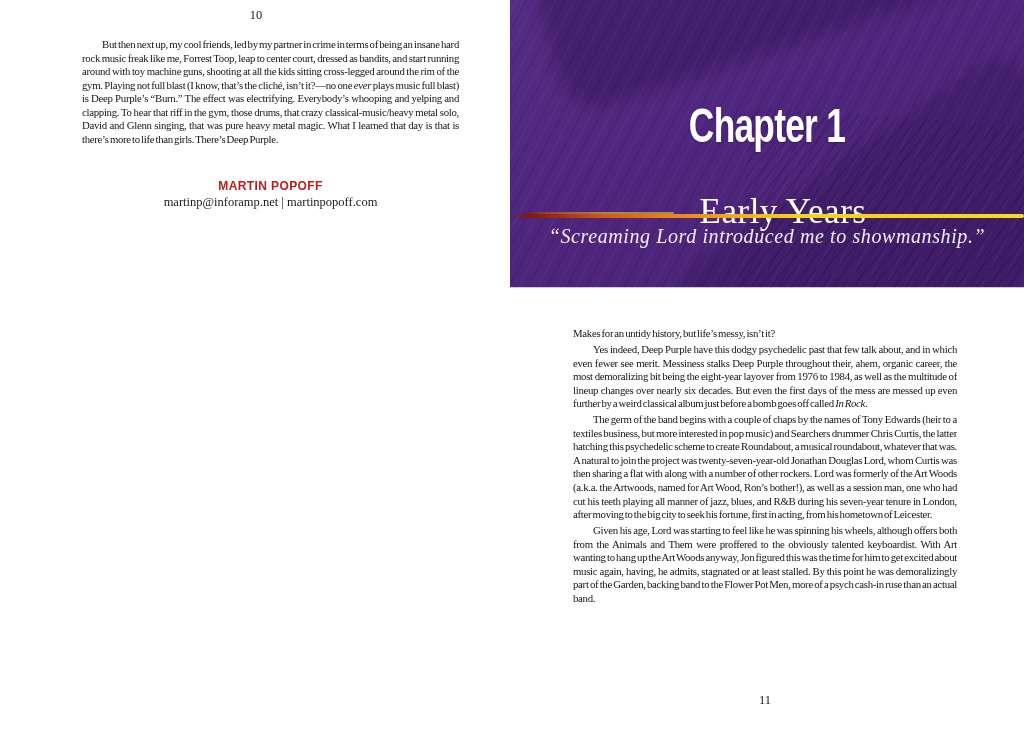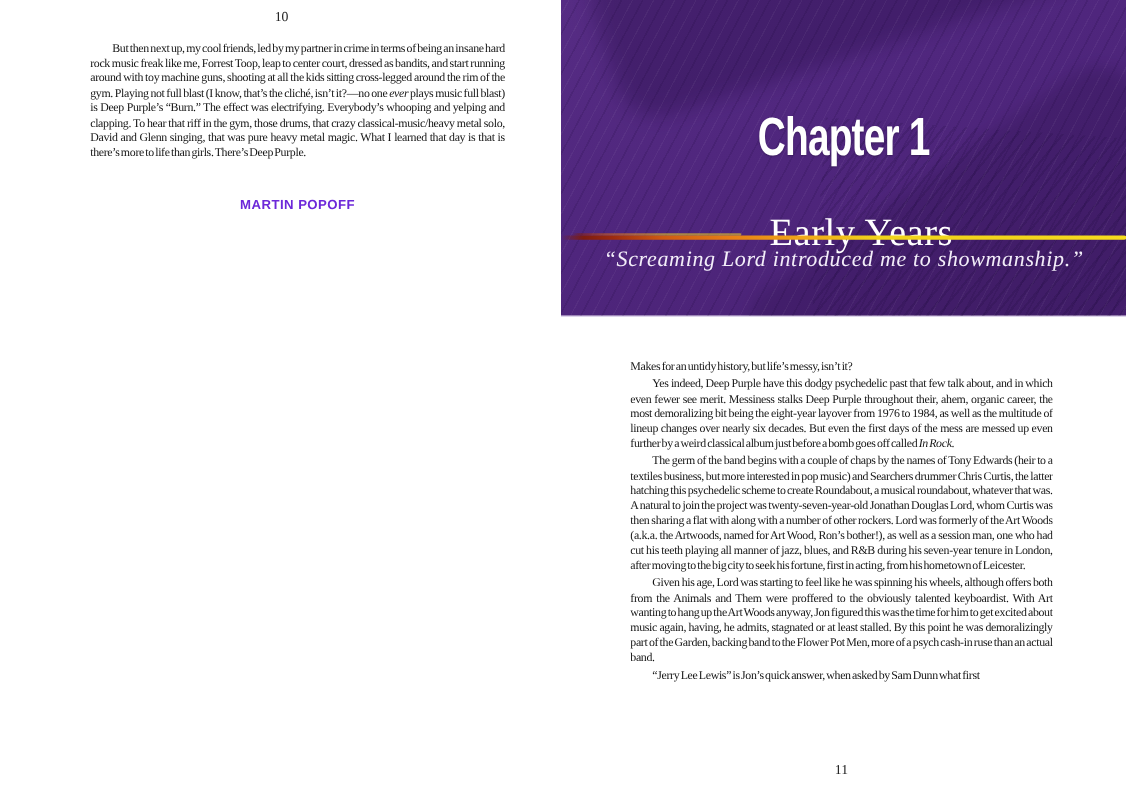--- a/index.html
+++ b/index.html
@@ -95,22 +95,23 @@
 
 <div class="spread">
 
   <section class="left-page">
     <div class="pagenum pagenum-top">10</div>
 
     <div class="body-text left-body">
       <p class="para indent">But then next up, my cool friends, led by my partner in crime in terms of being an insane hard rock music freak like me, Forrest Toop, leap to center court, dressed as bandits, and start running around with toy machine guns, shooting at all the kids sitting cross-legged around the rim of the gym. Playing not full blast (I know, that’s the cliché, isn’t it?—no one <i>ever</i> plays music full blast) is Deep Purple’s “Burn.” The effect was electrifying. Everybody’s whooping and yelping and clapping. To hear that riff in the gym, those drums, that crazy classical-music/heavy metal solo, David and Glenn singing, that was pure heavy metal magic. What I learned that day is that is there’s more to life than girls. There’s Deep Purple.</p>
     </div>
 
-    <div class="author" style="color: #6d28d9;">MARTIN POPOFF</div>
+    <div class="author" style="color: #b91c1c;">MARTIN POPOFF</div>
 
+    <div class="contact">martinp@inforamp.net | martinpopoff.com</div>
   </section>
 
   <section class="right-page">
 
     <header class="chapter-header">
       <div class="hdr-base" style="background: linear-gradient(155deg, rgb(86, 44, 132) 0%, rgb(79, 38, 125) 45%, rgb(72, 33, 114) 100%);"></div>
       <div class="hdr-swath" style="background: rgba(30, 8, 60, 0.3);"></div>
       <div class="hdr-swath2" style="background: rgba(30, 8, 60, 0.22);"></div>
       <div class="hdr-streaks"></div>
       <div class="hdr-streaks2"></div>
@@ -122,18 +123,17 @@
       <div class="brush-line" style="background: linear-gradient(90deg, rgba(125, 28, 16, 0) 0%, rgb(125, 28, 16) 4%, rgb(156, 42, 16) 9%, rgb(207, 90, 18) 18%, rgb(232, 127, 21) 30%, rgb(240, 168, 24) 43%, rgb(242, 213, 27) 56%, rgb(242, 213, 27) 80%, rgb(247, 220, 30) 100%);"></div>
 
       <div class="chapter-quote">“Screaming Lord introduced me to showmanship.”</div>
     </header>
 
     <div class="body-text right-body" id="right-paragraphs">
         <p class="para">Makes for an untidy history, but life’s messy, isn’t it?</p>
         <p class="para indent">Yes indeed, Deep Purple have this dodgy psychedelic past that few talk about, and in which even fewer see merit. Messiness stalks Deep Purple throughout their, ahem, organic career, the most demoralizing bit being the eight-year layover from 1976 to 1984, as well as the multitude of lineup changes over nearly six decades. But even the first days of the mess are messed up even further by a weird classical album just before a bomb goes off called <i>In Rock</i>.</p>
         <p class="para indent">The germ of the band begins with a couple of chaps by the names of Tony Edwards (heir to a textiles business, but more interested in pop music) and Searchers drummer Chris Curtis, the latter hatching this psychedelic scheme to create Roundabout, a musical roundabout, whatever that was. A natural to join the project was twenty-seven-year-old Jonathan Douglas Lord, whom Curtis was then sharing a flat with along with a number of other rockers. Lord was formerly of the Art Woods (a.k.a. the Artwoods, named for Art Wood, Ron’s bother!), as well as a session man, one who had cut his teeth playing all manner of jazz, blues, and R&amp;B during his seven-year tenure in London, after moving to the big city to seek his fortune, first in acting, from his hometown of Leicester.</p>
         <p class="para indent">Given his age, Lord was starting to feel like he was spinning his wheels, although offers both from the Animals and Them were proffered to the obviously talented keyboardist. With Art wanting to hang up the Art Woods anyway, Jon figured this was the time for him to get excited about music again, having, he admits, stagnated or at least stalled. By this point he was demoralizingly part of the Garden, backing band to the Flower Pot Men, more of a psych cash-in ruse than an actual band.</p>
-        <p class="para indent">“Jerry Lee Lewis” is Jon’s quick answer, when asked by Sam Dunn what first</p>
       </div>
 
     <div class="pagenum pagenum-bottom">11</div>
   </section>
 </div>
 
 </body></html>

